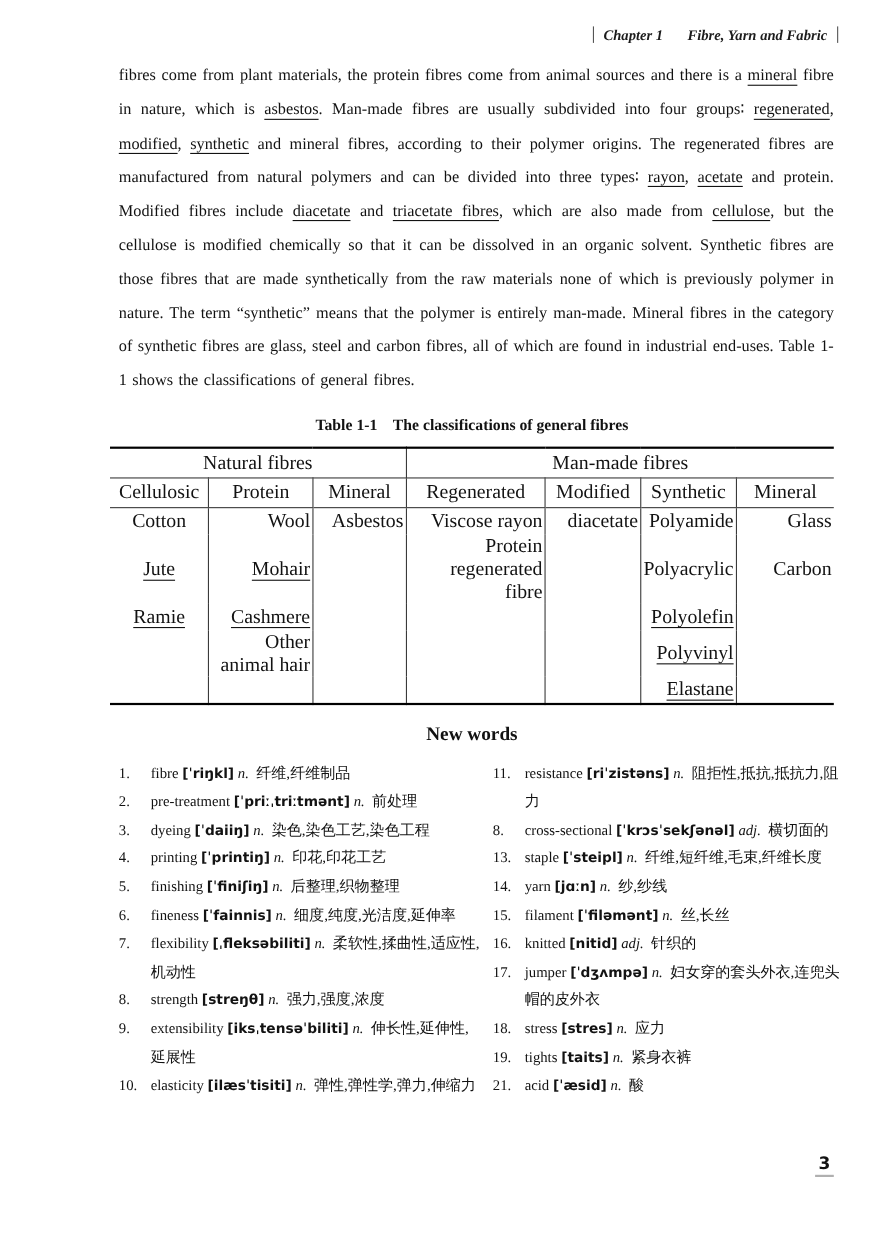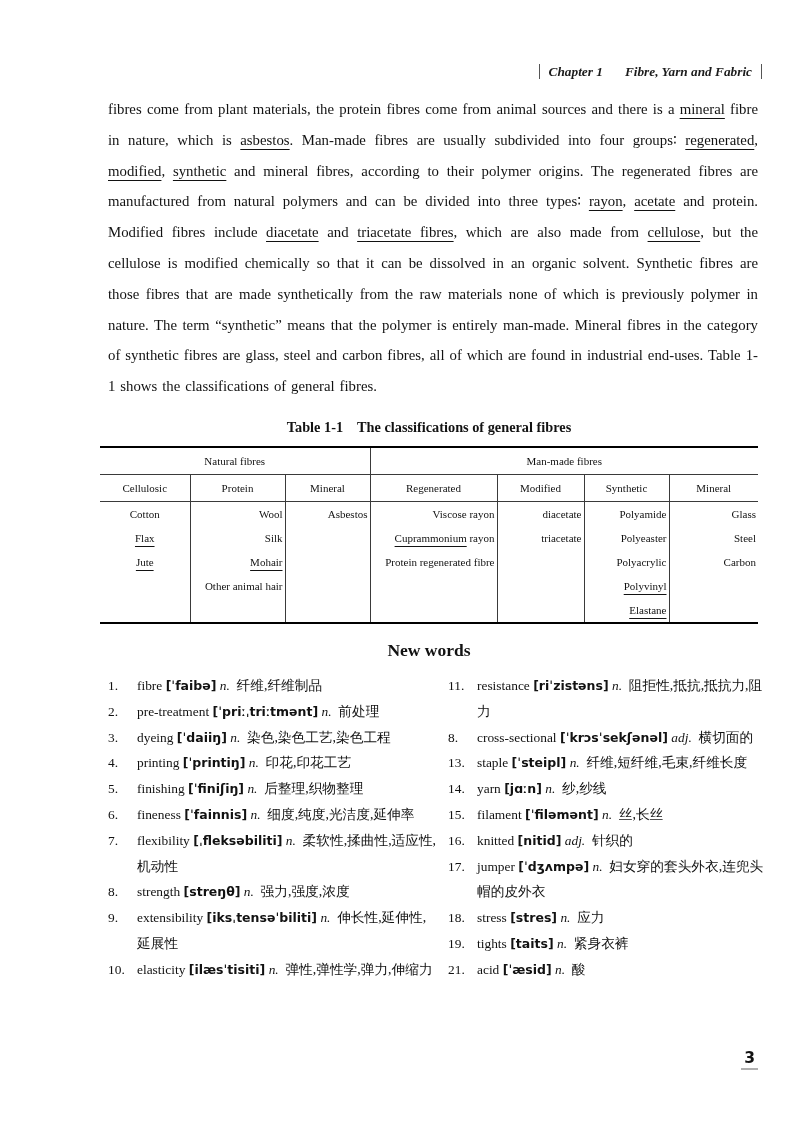--- a/index.html
+++ b/index.html
@@ -9,21 +9,21 @@
     margin: 0 auto;
     background: #ffffff;
     font-family: "Liberation Serif", "DejaVu Serif", serif;
     color: #121212;
     overflow: hidden;
   }
   
   .chap-head {
     display: flex; justify-content: flex-end; 
     gap: 9px;
-    margin: 0 38px 0 0; padding-top: 64px;
+    margin: 0 38px 0 0; padding-top: 24px;
     font-style: italic; font-weight: 600; font-size: 13.3px;
     color: #1c1c1c;
   }
   .vbar { width: 1px; height: 15px; background: #555; }
   .chap-label { margin-right: 13px; }
   
   .body-par {
     margin: 14px 45px 0 108px;
     width: 650px;
     font-size: 14.8px; line-height: 30.8px;
@@ -34,21 +34,21 @@
   .tbl-title {
     margin: 17px 0 10px 100px; width: 658px;
     text-align: center; font-weight: bold; font-size: 14.3px;
   }
   .tgap { margin-left: 14px; text-align: right; }
   table.cls {
     margin-left: 100px; width: 658px;
     border-collapse: collapse;
     border-top: 2.2px solid #000;
     border-bottom: 2.2px solid #000;
-    font-size: 11px;
+    font-size: 18px;
   }
   table.cls th { font-weight: normal; }
   table.cls th, table.cls td { text-align: center; vertical-align: middle; padding: 0 2px; }
   tr.grow th { height: 26px; border-bottom: 1px solid #3a3a3a; }
   tr.grow th.gdiv { border-right: 1px solid #3a3a3a; }
   tr.hrow th { height: 26px; border-bottom: 1px solid #3a3a3a; }
   tr.hrow th + th { border-left: 1px solid #3a3a3a; }
   tbody.tbody td { height: 24px; }
   tbody.tbody td + td { border-left: 1px solid #3a3a3a; text-align: right; }
   
@@ -125,38 +125,38 @@
         <tr>
           <td><span>Cotton</span></td>
           <td><span>Wool</span></td>
           <td><span>Asbestos</span></td>
           <td><span>Viscose rayon</span></td>
           <td><span>diacetate</span></td>
           <td><span>Polyamide</span></td>
           <td><span>Glass</span></td>
         </tr>
         <tr>
-          <td><span class="u">Flax</span></td>
-          <td><span>Silk</span></td>
-          <td></td>
-          <td><span class="u">Cuprammonium</span><span> rayon</span></td>
-          <td><span>triacetate</span></td>
-          <td><span>Polyeaster</span></td>
-          <td><span>Steel</span></td>
-        </tr>
-        <tr>
           <td><span class="u">Jute</span></td>
           <td><span class="u">Mohair</span></td>
           <td></td>
           <td><span>Protein regenerated fibre</span></td>
           <td></td>
           <td><span>Polyacrylic</span></td>
           <td><span>Carbon</span></td>
         </tr>
         <tr>
+          <td><span class="u">Ramie</span></td>
+          <td><span class="u">Cashmere</span></td>
+          <td></td>
+          <td></td>
+          <td></td>
+          <td><span class="u">Polyolefin</span></td>
+          <td></td>
+        </tr>
+        <tr>
           <td></td>
           <td><span>Other animal hair</span></td>
           <td></td>
           <td></td>
           <td></td>
           <td><span class="u">Polyvinyl</span></td>
           <td></td>
         </tr>
         <tr>
           <td></td>
@@ -169,21 +169,21 @@
         </tr>
       </tbody>
   </table>
 
   <div class="nw-head">New words</div>
 
   <div class="words">
     <div class="wcol-left">
         <div class="entry">
           <span class="num">1.</span>
-          <span class="etext"><span class="w">fibre</span> <span class="ph">[ˈfaibə]</span> <span class="pos">n.</span>&nbsp; <span class="cn">纤维,纤维制品</span></span>
+          <span class="etext"><span class="w">fibre</span> <span class="ph">[ˈriŋkl]</span> <span class="pos">n.</span>&nbsp; <span class="cn">纤维,纤维制品</span></span>
         </div>
         <div class="entry">
           <span class="num">2.</span>
           <span class="etext"><span class="w">pre-treatment</span> <span class="ph">[ˈpriːˌtriːtmənt]</span> <span class="pos">n.</span>&nbsp; <span class="cn">前处理</span></span>
         </div>
         <div class="entry">
           <span class="num">3.</span>
           <span class="etext"><span class="w">dyeing</span> <span class="ph">[ˈdaiiŋ]</span> <span class="pos">n.</span>&nbsp; <span class="cn">染色,染色工艺,染色工程</span></span>
         </div>
         <div class="entry">

